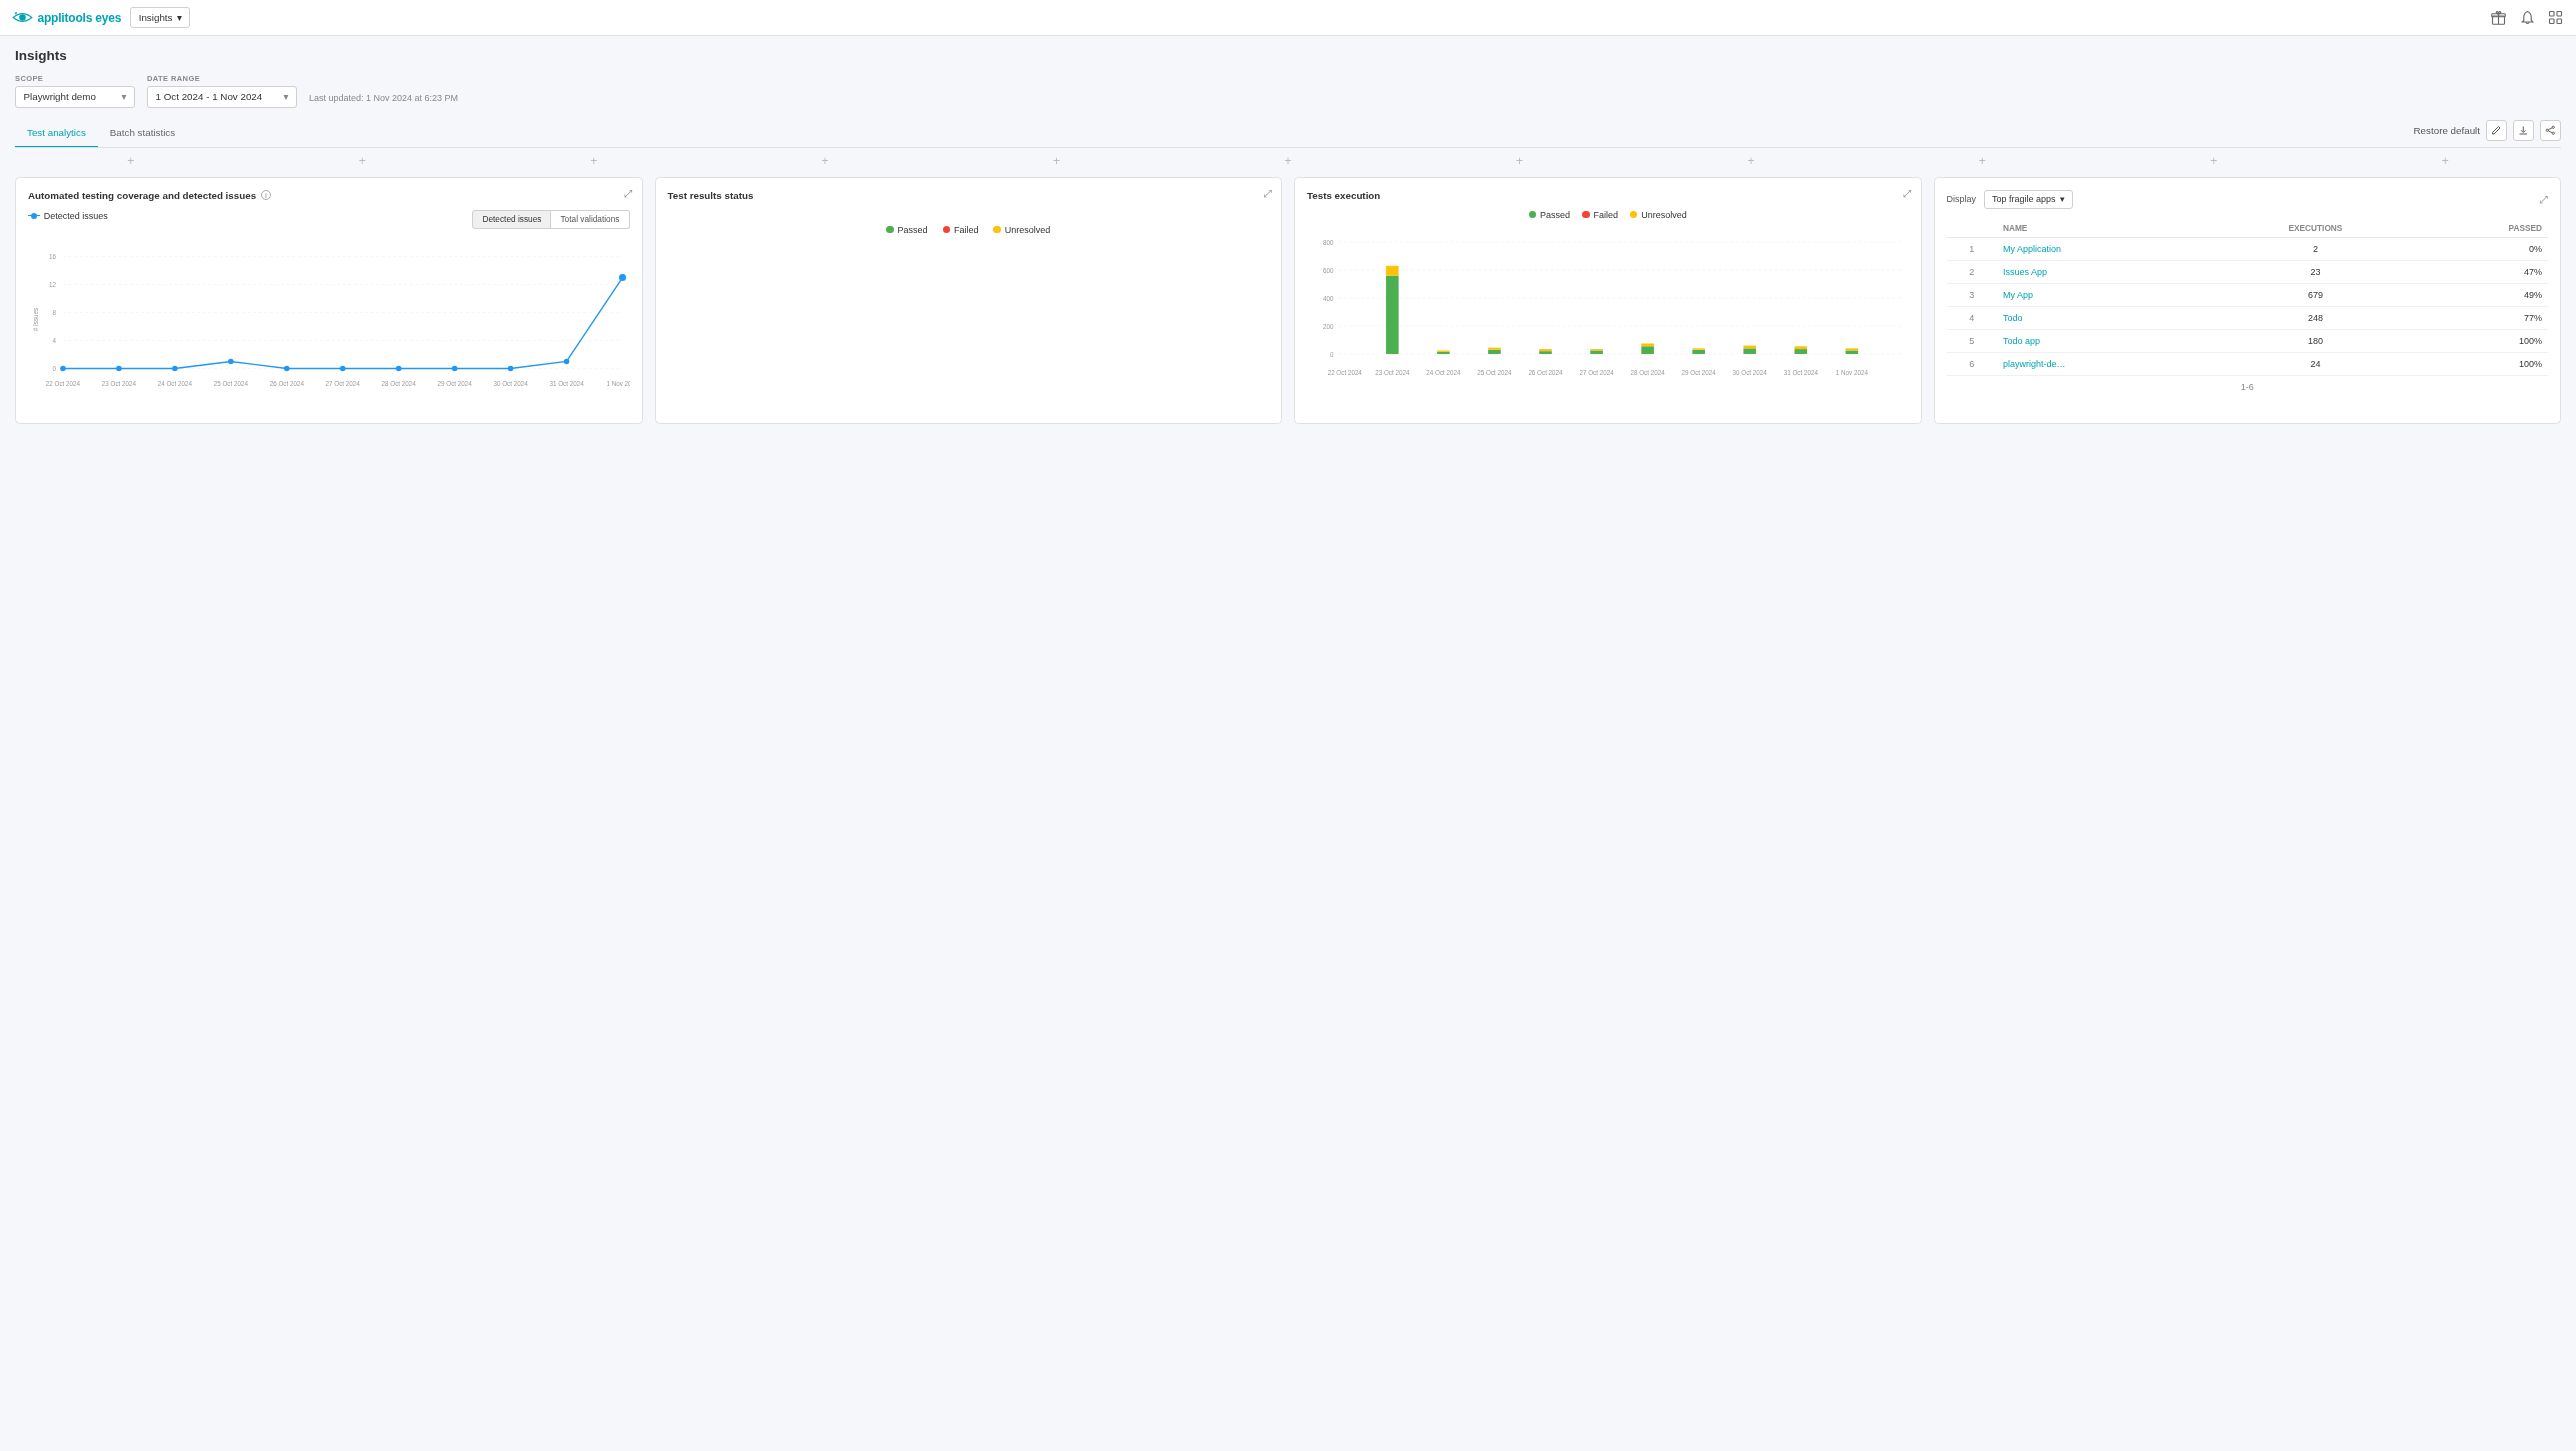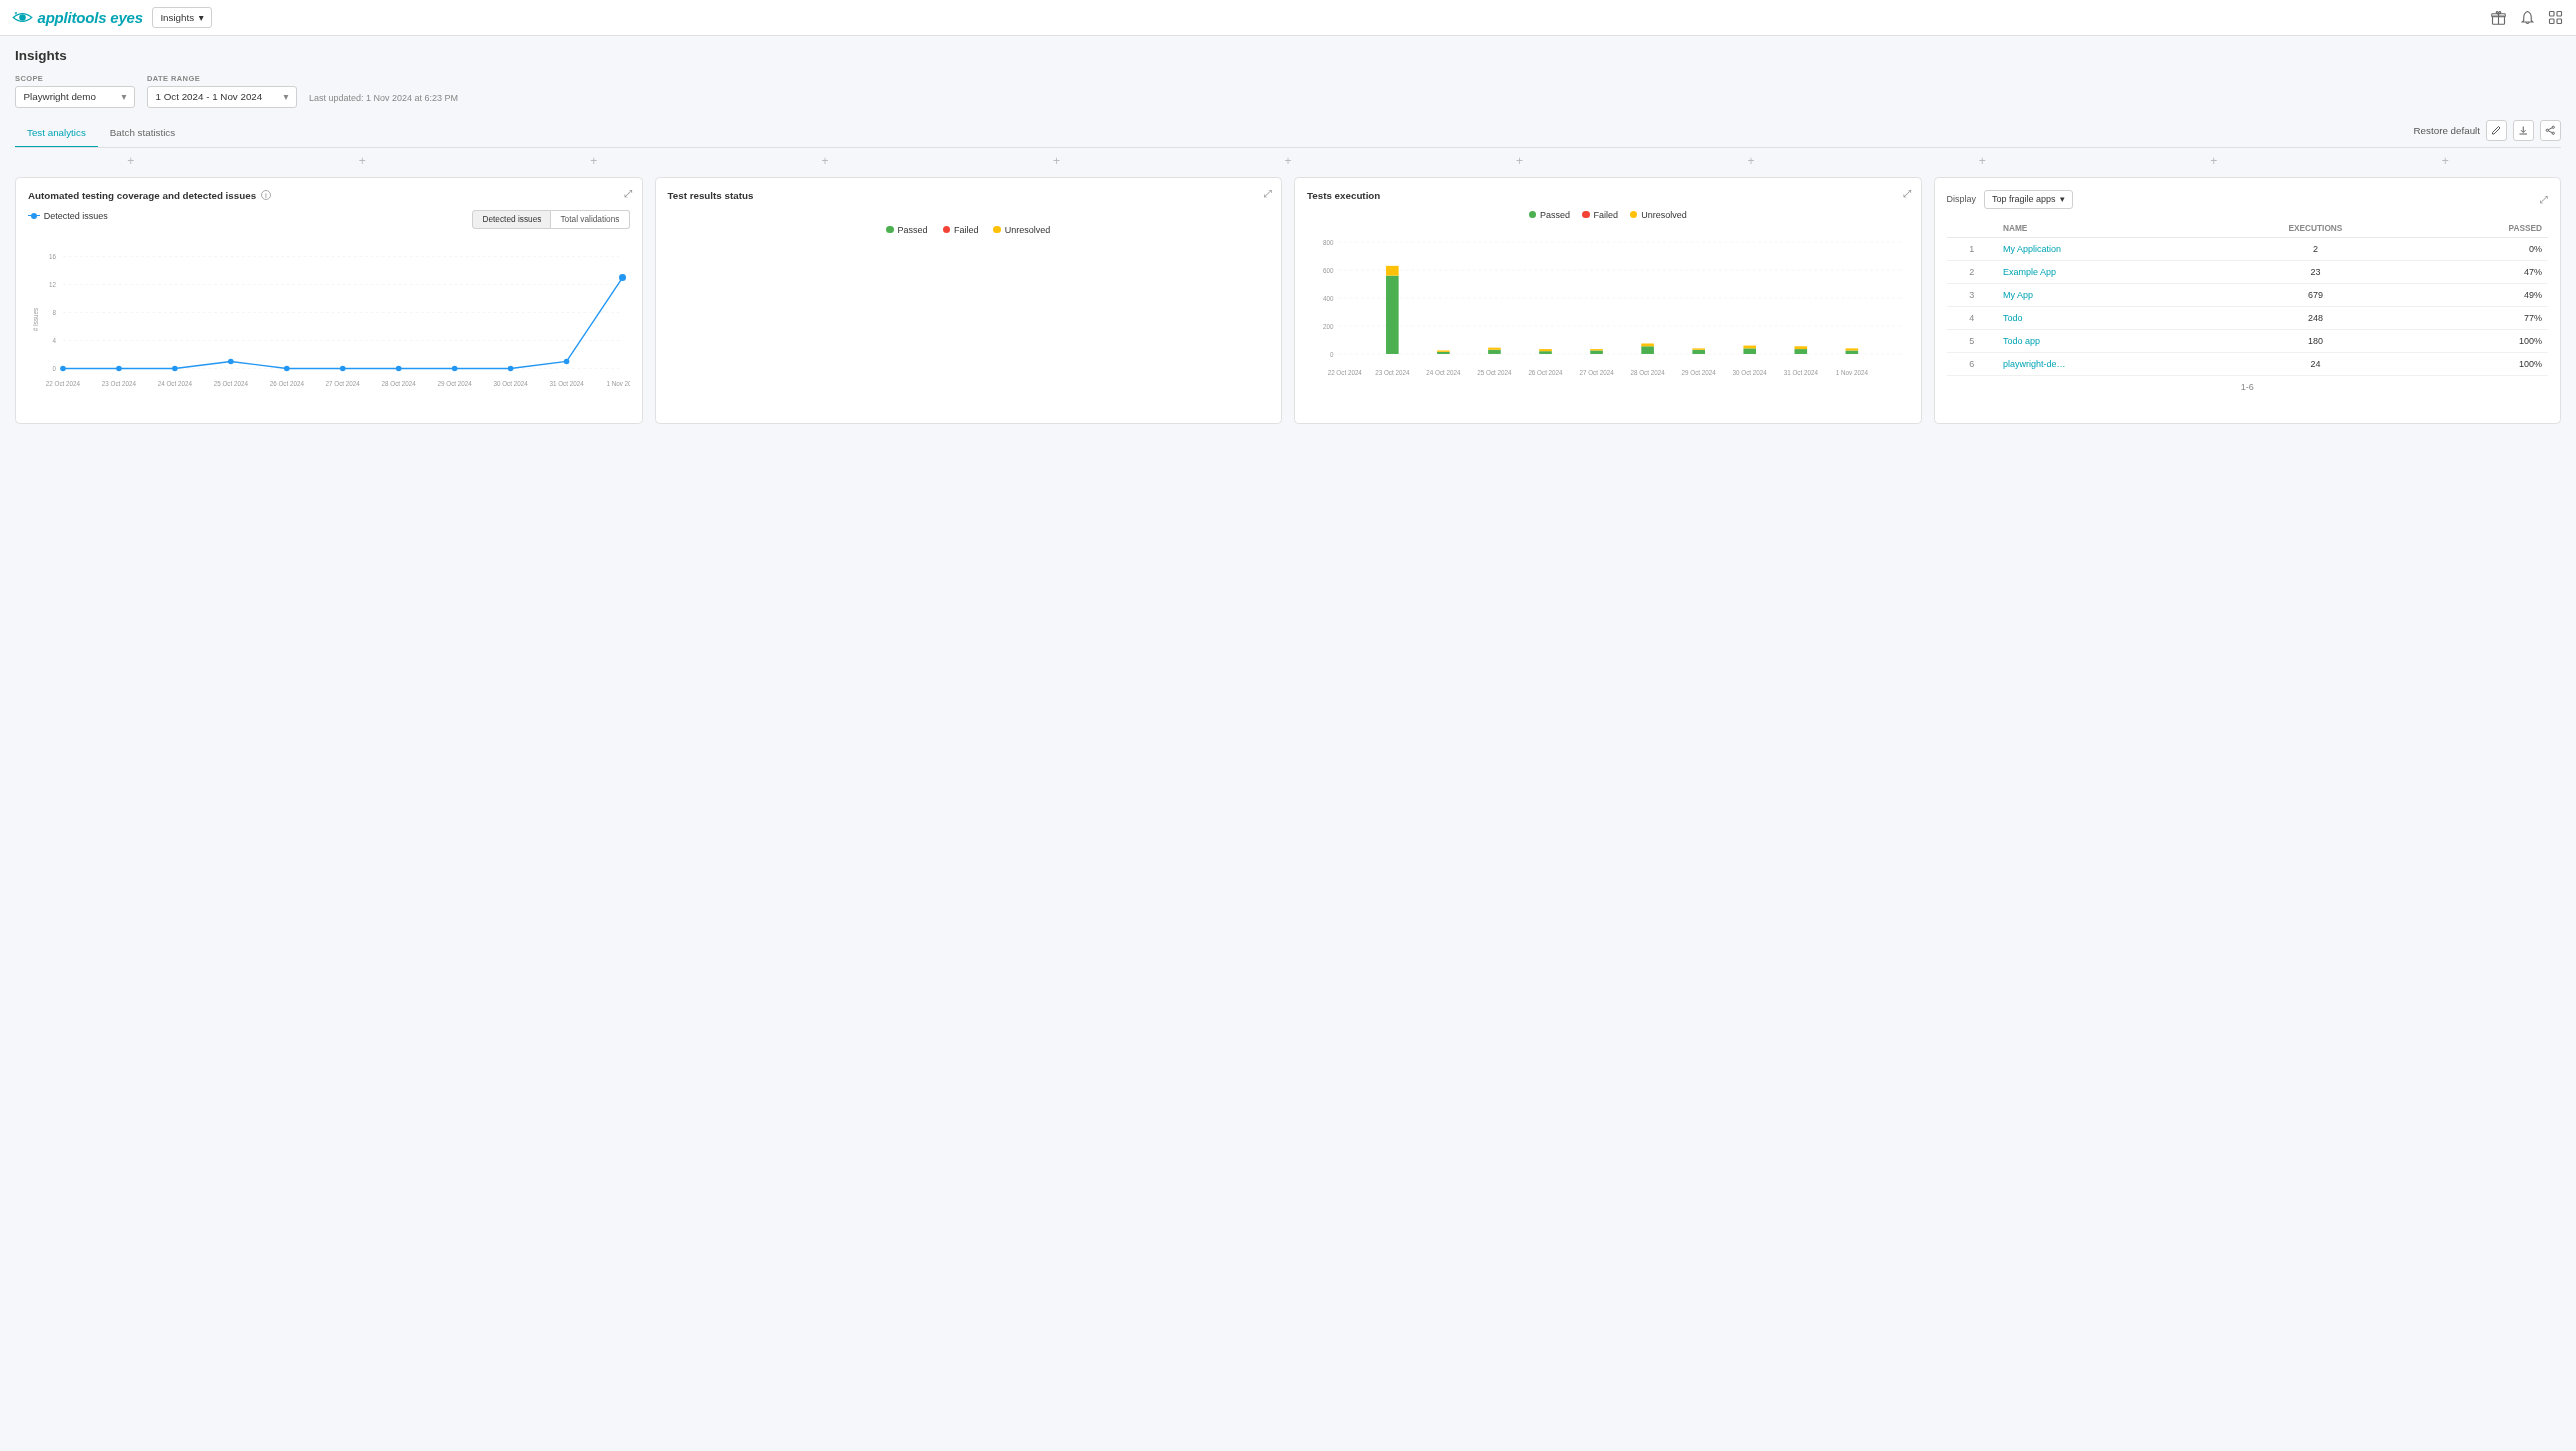--- a/index.html
+++ b/index.html
@@ -3,21 +3,21 @@
   <meta charset="utf-8">
   <style>
     * { box-sizing: border-box; margin: 0; padding: 0; }
     body { font-family: -apple-system, BlinkMacSystemFont, 'Segoe UI', Arial, sans-serif; background: #f5f7fa; color: #333; font-size: 9.8px; }
 
     
     .header { display: flex; align-items: center; justify-content: space-between; background: #fff; border-bottom: 0.8px solid #e0e0e0; padding: 0 12px; height: 36px; }
     .header-left { display: flex; align-items: center; gap: 9px; }
     .logo { display: flex; align-items: center; gap: 4.5px; }
     .logo-icon { width: 21px; height: 21px; }
-    .logo-text { font-size: 15px; font-weight: 600; color: #00a4b4; letter-spacing: -0.2px; font-style: italic; }
+    .logo-text { font-size: 12px; font-weight: 600; color: #00a4b4; letter-spacing: -0.2px; }
     .header-dropdown { display: flex; align-items: center; gap: 4.5px; border: 0.8px solid #d0d0d0; border-radius: 3px; padding: 3.8px 7.5px; background: #fff; cursor: pointer; font-size: 9.8px; color: #333; }
     .header-icons { display: flex; align-items: center; gap: 12px; color: #666; }
     .header-icon { width: 16.5px; height: 16.5px; cursor: pointer; display: flex; align-items: center; justify-content: center; }
 
     
     .page { padding: 12px 15px; }
     .page-title { font-size: 13.5px; font-weight: 600; color: #333; margin-bottom: 10.5px; }
 
     
     .filters-row { display: flex; align-items: flex-end; gap: 12px; margin-bottom: 12px; }
@@ -387,21 +387,21 @@
         </thead>
         <tbody id="fragile-tbody">
         <tr>
     <td class="num row-num">1</td>
     <td><a href="#">My Application</a></td>
     <td class="exec">2</td>
     <td class="pass-pct">0%</td>
   </tr>
             <tr>
     <td class="num row-num">2</td>
-    <td><a href="#">Example App</a></td>
+    <td><a href="#">Issues App</a></td>
     <td class="exec">23</td>
     <td class="pass-pct">47%</td>
   </tr>
             <tr>
     <td class="num row-num">3</td>
     <td><a href="#">My App</a></td>
     <td class="exec">679</td>
     <td class="pass-pct">49%</td>
   </tr>
             <tr>

